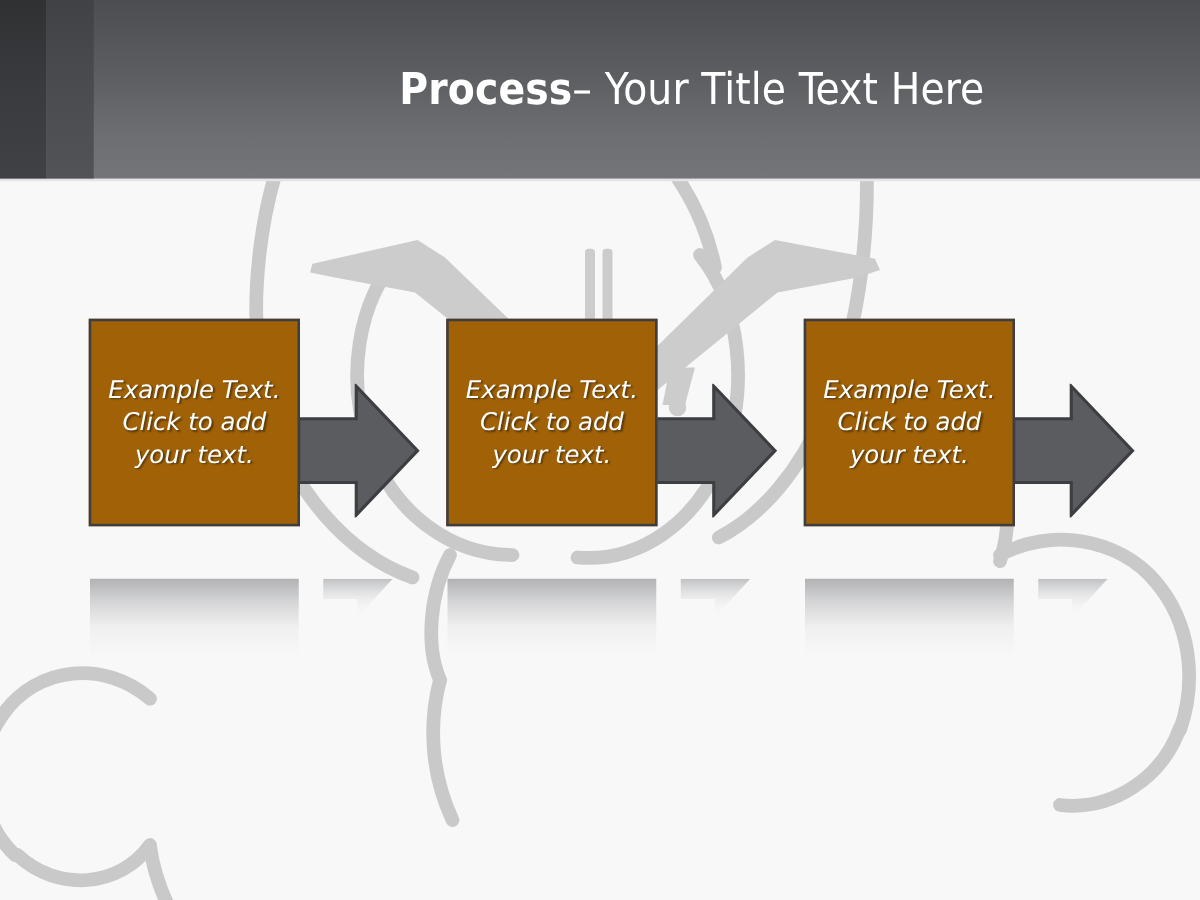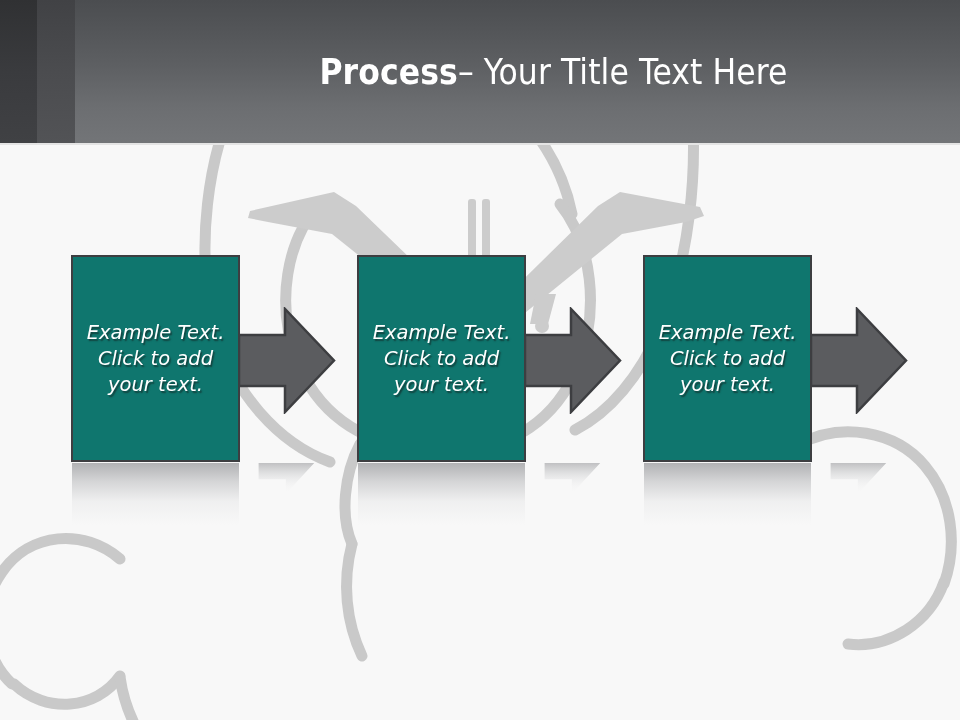--- a/index.html
+++ b/index.html
@@ -100,22 +100,22 @@
   
   .step {
     position: absolute;
     top: 255px;
   }
   .step-box {
     position: absolute;
     left: 0;
     top: 0;
     width: 169px;
-    height: 207px;
-    background: #0f766e;
+    height: 166px;
+    background: #a16207;
     border: 2px solid #3d3e41;
     box-sizing: border-box;
     display: flex;
     align-items: center;
     justify-content: center;
   }
   .step-text {
     color: #ffffff;
     font-style: italic;
     font-size: 19.5px;

